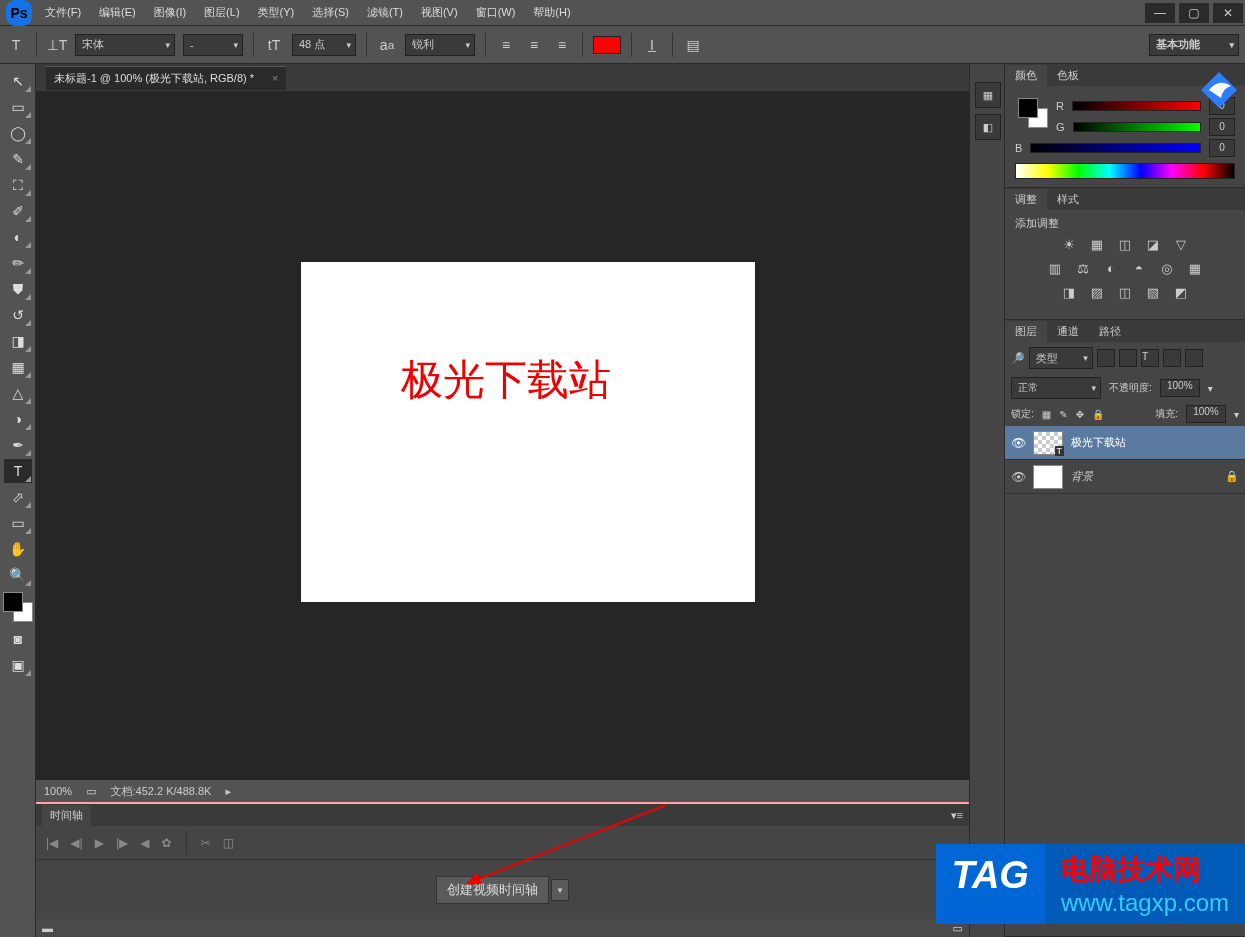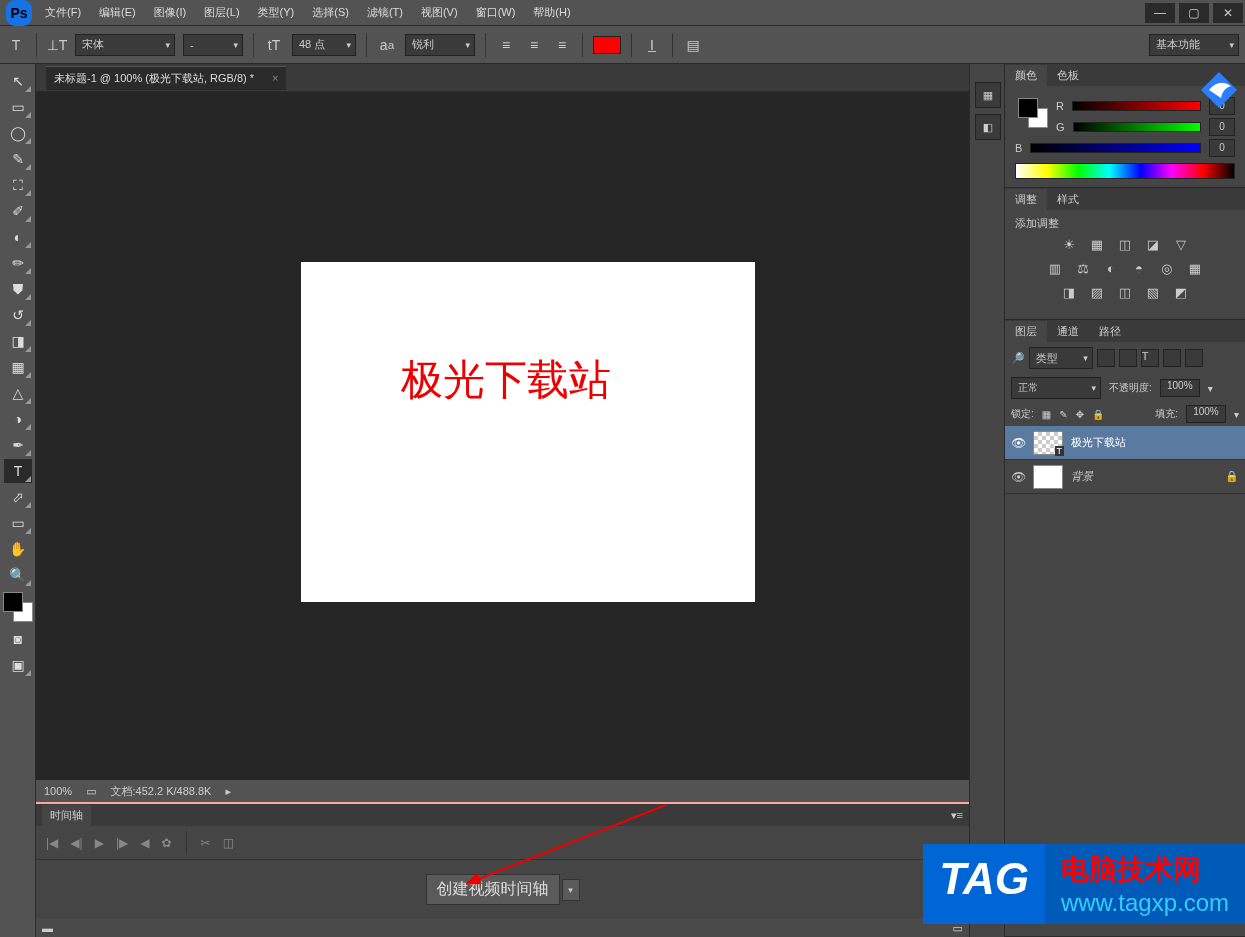--- a/index.html
+++ b/index.html
@@ -9,21 +9,21 @@
 .menu-items { display:flex; gap:4px; }
 .menu-items span { padding:4px 7px; cursor:pointer; color:#ddd; }
 .win-ctrl { margin-left:auto; display:flex; }
 .win-ctrl span { width:30px; height:20px; background:#2a2a2a; margin:3px 2px; display:flex; align-items:center; justify-content:center; font-size:12px; color:#ccc; }
 .options-bar { height:38px; background:#535353; display:flex; align-items:center; padding:0 6px; border-bottom:1px solid #2a2a2a; gap:8px; }
 .opt-sep { width:1px; height:24px; background:#333; margin:0 2px; }
 .opt-ico { width:20px; height:20px; display:flex; align-items:center; justify-content:center; color:#ccc; font-size:14px; }
 .combo { background:#3a3a3a; border:1px solid #222; height:22px; padding:0 16px 0 6px; position:relative; color:#ccc; display:flex; align-items:center; }
 .combo::after { content:"▾"; position:absolute; right:4px; font-size:9px; }
 .color-sw { width:28px; height:18px; border:1px solid #222; }
-.workspace-sel { margin-left:auto; }
+.workspace-sel { margin-left:auto;font-weight:bold; }
 .main { display:flex; height:calc(100% - 64px); }
 .toolbox-col { width:36px; background:#535353; border-right:1px solid #2a2a2a; display:flex; flex-direction:column; padding-top:4px; }
 .tool { width:28px; height:24px; margin:1px 4px; display:flex; align-items:center; justify-content:center; color:#ddd; font-size:14px; position:relative; }
 .tool.active { background:#2a2a2a; }
 .tool.tri::after { content:""; position:absolute; right:1px; bottom:1px; border:3px solid transparent; border-right-color:#999; border-bottom-color:#999; }
 .fgbg { width:30px; height:30px; margin:4px 3px; position:relative; }
 .fg { width:20px; height:20px; background:#000; border:1px solid #888; position:absolute; top:0; left:0; }
 .bg { width:20px; height:20px; background:#fff; border:1px solid #888; position:absolute; bottom:0; right:0; }
 .center-col { flex:1; display:flex; flex-direction:column; background:#2a2a2a; }
 .tab-strip { height:28px; background:#3a3a3a; display:flex; align-items:center; padding-left:10px; border-bottom:1px solid #2a2a2a; }
@@ -32,21 +32,21 @@
 .canvas-area { flex:1; background:#262626; position:relative; overflow:hidden; }
 .canvas { position:absolute; left:265px; top:170px; width:454px; height:340px; background:#fff; }
 .canvas-text { position:absolute; left:100px; top:90px; font-size:42px; color:#e00; font-family:"SimSun",serif; }
 .status-bar { height:22px; background:#535353; display:flex; align-items:center; padding:0 8px; gap:14px; color:#ccc; font-size:11px; }
 .timeline-panel { height:135px; background:#454545; border-top:2px solid #fca5a5; display:flex; flex-direction:column; }
 .tl-header { height:22px; background:#3a3a3a; display:flex; align-items:center; padding:0 6px; }
 .tl-tab { padding:3px 8px; background:#454545; }
 .tl-controls { height:34px; display:flex; align-items:center; gap:12px; padding:0 10px; border-bottom:1px solid #333; }
 .tl-controls span { color:#888; font-size:12px; }
 .tl-body { flex:1; display:flex; align-items:center; justify-content:center; position:relative; }
-.tl-create-btn { background:#5a5a5a; border:1px solid #333; padding:4px 10px; color:#ddd; font-size:16px; }
+.tl-create-btn { background:#5a5a5a; border:1px solid #333; padding:4px 10px; color:#ddd; font-size:13px; }
 .tl-dd { width:18px; height:22px; background:#5a5a5a; border:1px solid #333; margin-left:2px; display:inline-flex; align-items:center; justify-content:center; font-size:9px; }
 .tl-footer { height:18px; background:#4a4a4a; display:flex; align-items:center; padding:0 6px; }
 .mini-strip { width:36px; background:#454545; border-left:1px solid #2a2a2a; border-right:1px solid #2a2a2a; padding-top:12px; }
 .mini-strip div { width:26px; height:26px; margin:6px 5px; background:#3a3a3a; border:1px solid #222; display:flex; align-items:center; justify-content:center; }
 .panels-col { width:240px; background:#454545; display:flex; flex-direction:column; }
 .panel { border-bottom:1px solid #2a2a2a; }
 .p-tabs { height:22px; background:#3a3a3a; display:flex; align-items:center; }
 .p-tab { padding:3px 10px; color:#ccc; }
 .p-tab.active { background:#454545; }
 .color-panel { padding:8px 10px; }
@@ -66,21 +66,21 @@
 .layer-item { height:34px; display:flex; align-items:center; padding:0 6px; gap:8px; border-bottom:1px solid #333; }
 .layer-item.sel { background:#5a7aa0; color:#fff; }
 .eye { width:14px; font-size:12px; }
 .thumb { width:30px; height:24px; border:1px solid #888; }
 .thumb.text { background:repeating-conic-gradient(#ccc 0 25%,#fff 0 50%) 0 0/8px 8px; position:relative; }
 .thumb.text::after { content:"T"; position:absolute; right:-2px; bottom:-2px; font-size:9px; background:#333; padding:0 2px; }
 .thumb.white { background:#fff; }
 .lock { margin-left:auto; font-size:11px; }
 .arrow-overlay { position:absolute; pointer-events:none; z-index:50; }
 .tag-overlay { position:absolute; right:0; bottom:13px; display:flex; height:80px; z-index:60; }
-.tag-box { background:#0066d6; color:#fff; font-size:44px; font-weight:bold; padding:10px 16px; font-style:italic; }
+.tag-box { background:#0066d6; color:#fff; font-size:38px; font-weight:bold; padding:10px 16px; font-style:italic; }
 .tag-text { background:#005bb8; padding:13px 16px; color:#f00; font-size:28px; font-weight:bold; display:flex; flex-direction:column; justify-content:center; font-family:"SimHei"; }
 .tag-text .url { color:#3cf; font-size:24px; font-weight:normal; }
 .bird { position:absolute; right:6px; top:70px; width:40px; height:40px; z-index:70; }
 .bird svg { width:100%; height:100%; }
 </style>
 </head>
 <body>
 
 <div class="menubar">
   <div class="ps-logo">Ps</div>

